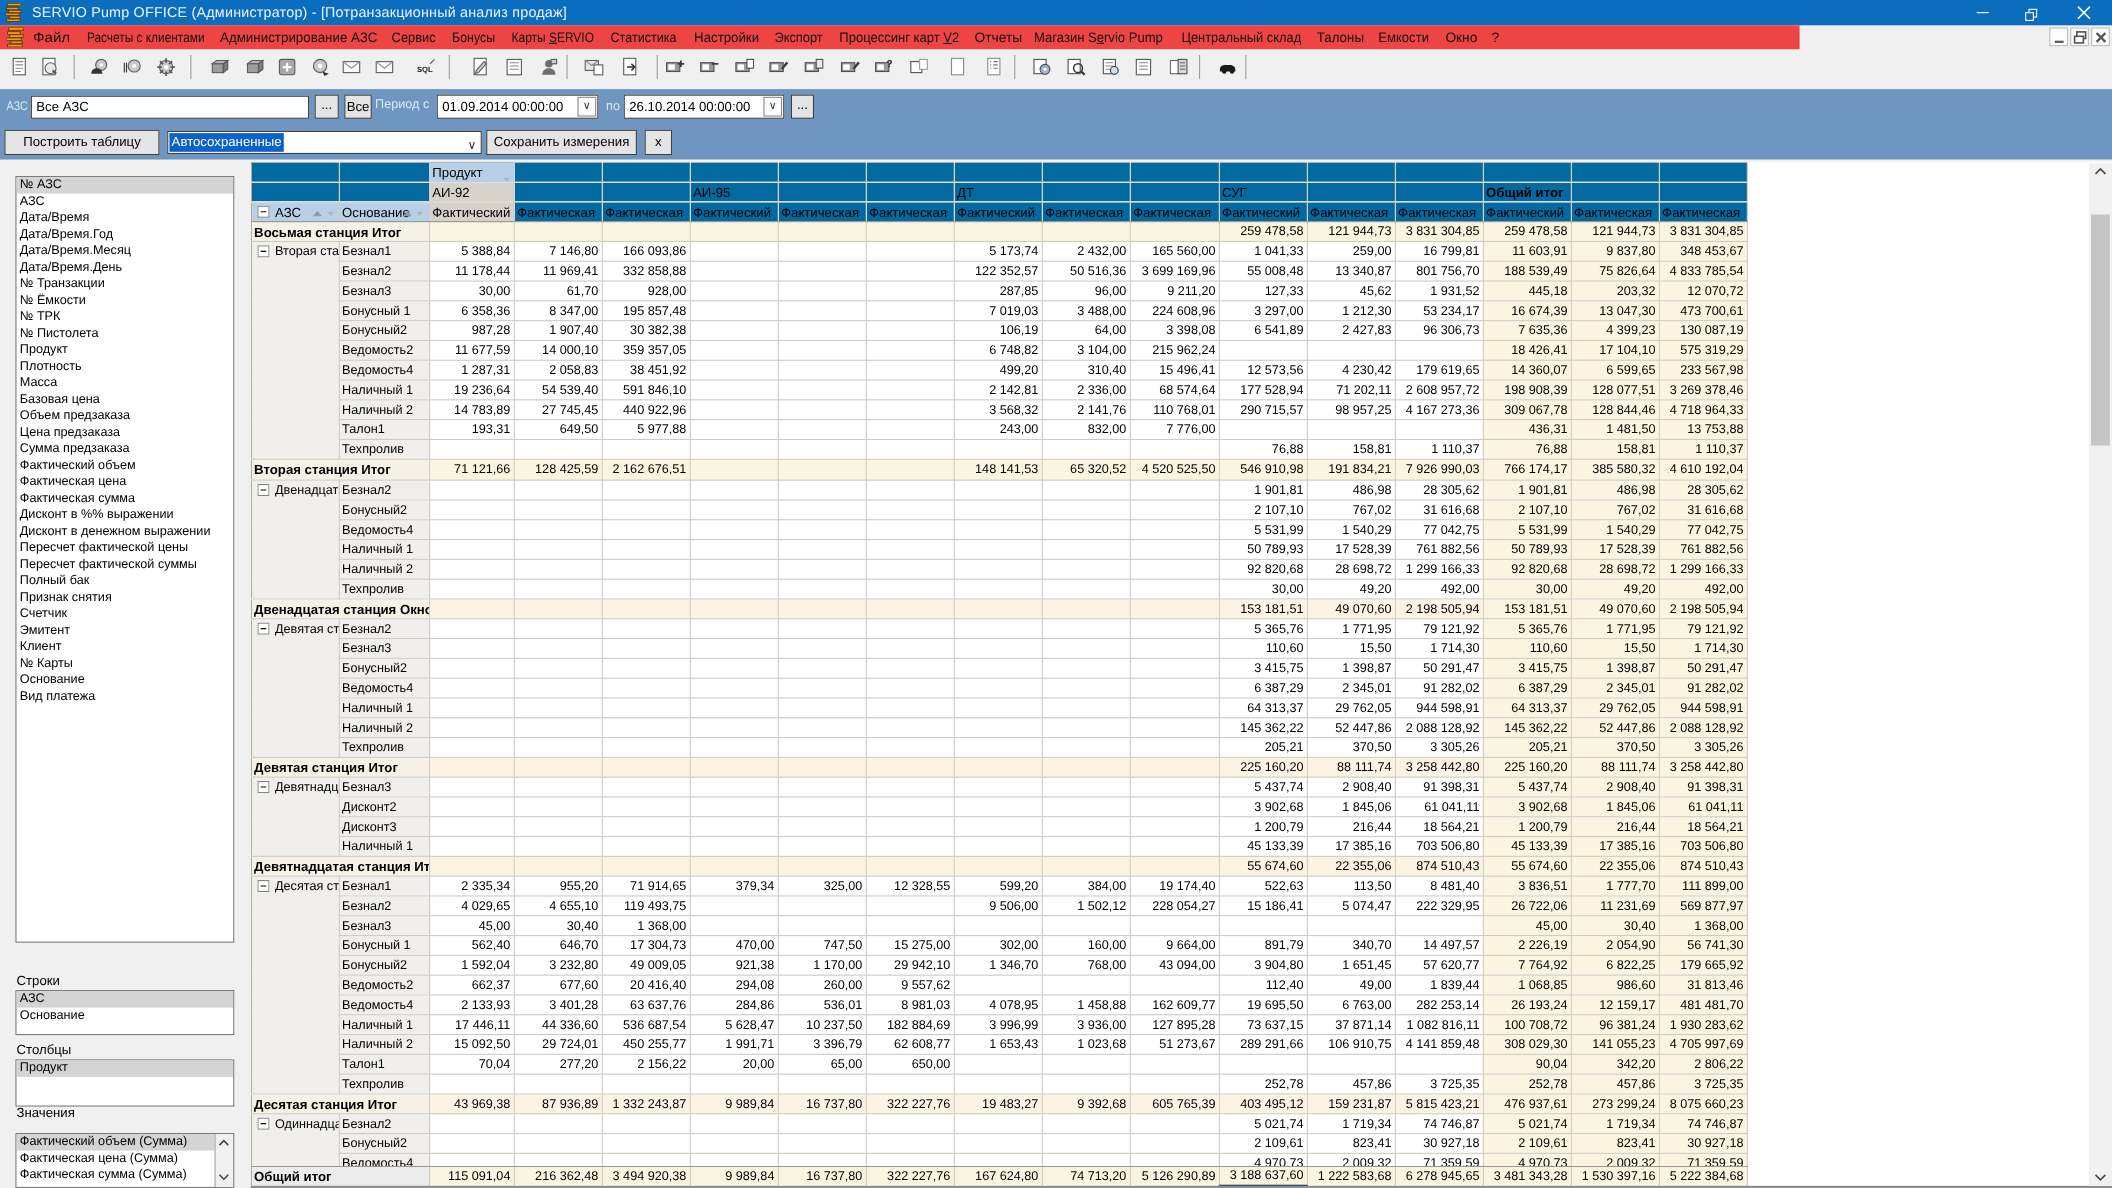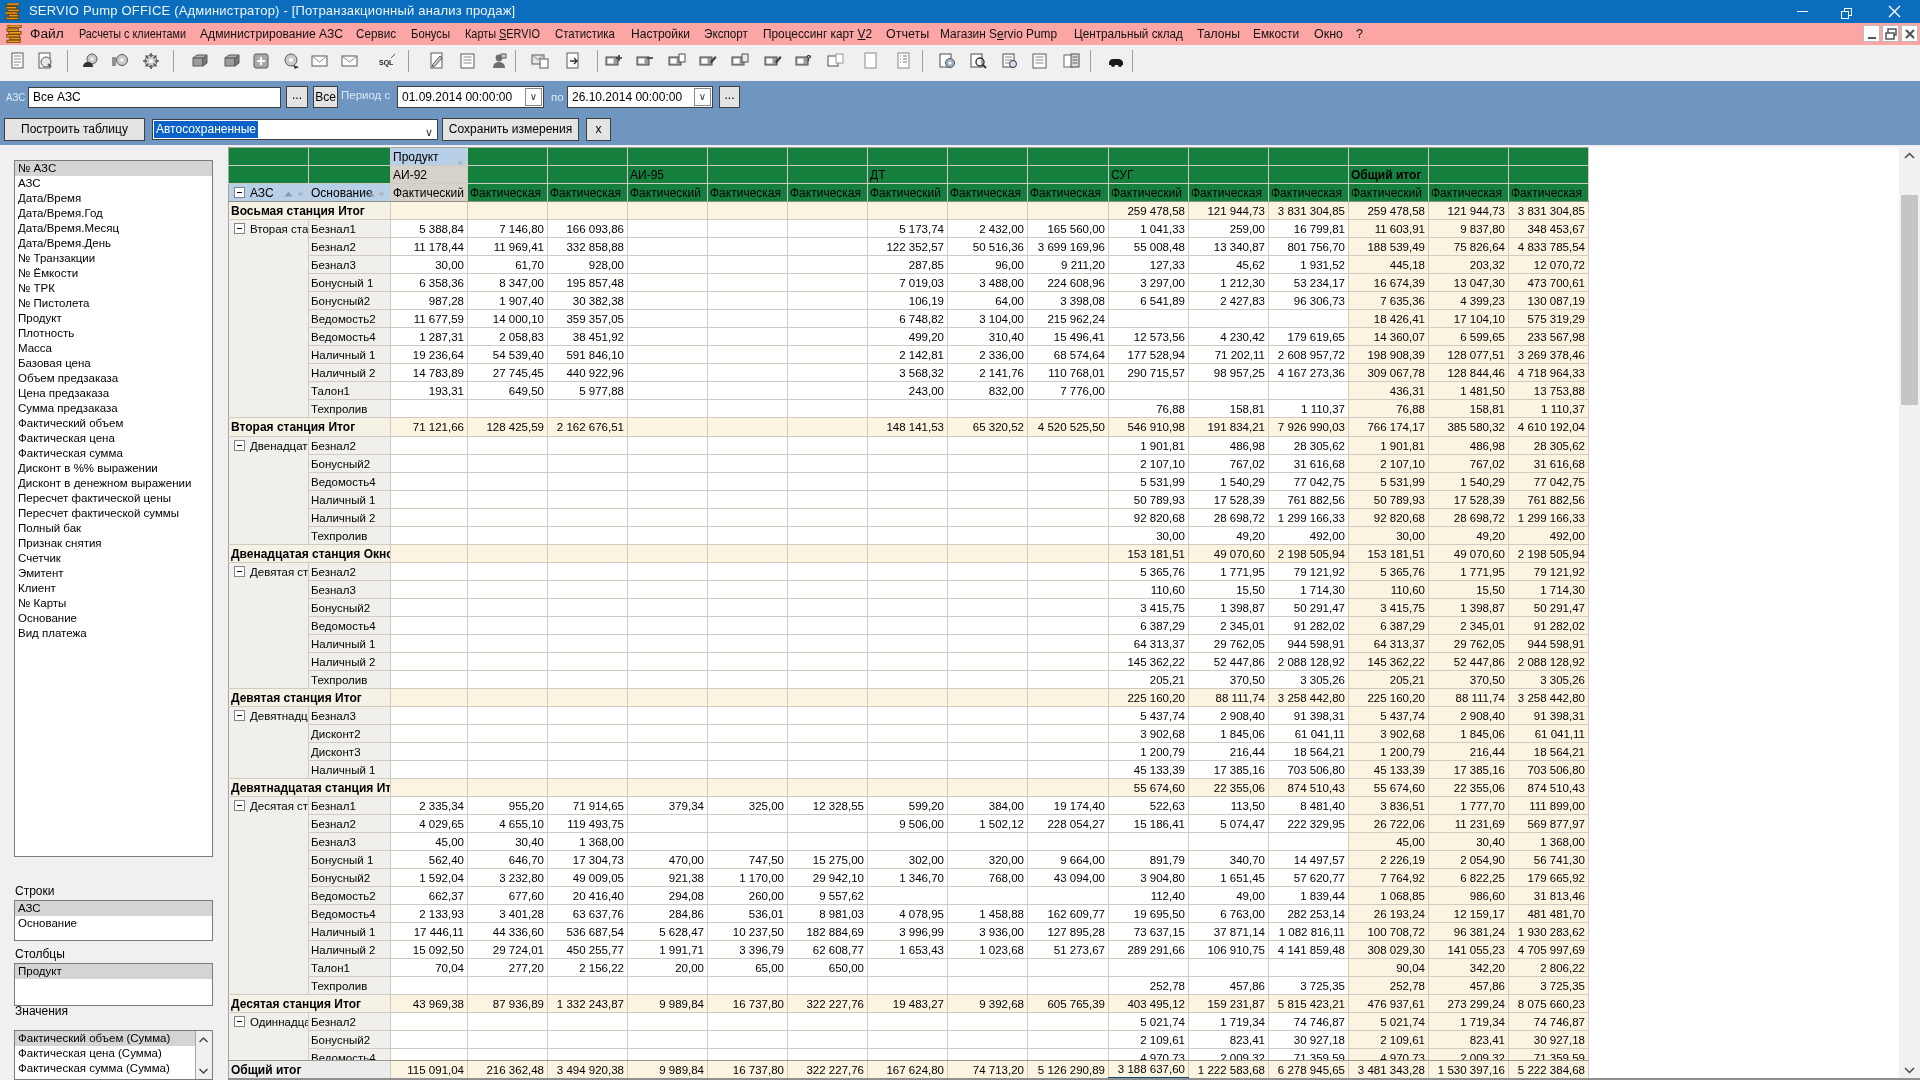--- a/index.html
+++ b/index.html
@@ -1,20 +1,20 @@
 <!DOCTYPE html>
 <html><head><meta charset="utf-8"><style>
 *{margin:0;padding:0;box-sizing:border-box}
 html,body{width:1920px;height:1080px;overflow:hidden;font-family:"Liberation Sans",sans-serif;background:#f0f0f0}
 .abs{position:absolute}
 
 #title{left:0;top:0;width:1920px;height:23px;background:#0b6dbd;color:#eef6fd;font-size:13px}
 #title .txt{position:absolute;left:29px;top:3px;letter-spacing:.2px}
 
-#menubar{left:0;top:23px;width:1920px;height:22px;background:#fca5a5;font-size:12.5px;color:#111}
+#menubar{left:0;top:23px;width:1636px;height:22px;background:#ef4444;font-size:12.5px;color:#111}
 #menubar .mi{position:absolute;top:4px}
 
 #toolbar{left:0;top:45px;width:1920px;height:33px;background:#f0f0f0}
 #toolbar .sep{position:absolute;top:5px;width:1px;height:22px;background:#9d9d9d}
 
 #fbar{left:0;top:81px;width:1920px;height:64px;background:#6e96c0}
 .flabel{position:absolute;color:#d9eaf8;font-size:11.5px}
 .tbox{position:absolute;background:#fff;border:1px solid #3f3f3f;font-size:12px;color:#000;white-space:nowrap;overflow:hidden}
 .btn{position:absolute;background:#e4e4e4;border:1px solid #3f3f3f;font-size:12px;color:#000;text-align:center}
 
@@ -23,21 +23,21 @@
 .panelbox .sel{background:#d4d4d4}
 .plabel{position:absolute;font-size:12px;color:#000}
 
 #grid{left:228px;top:147px;width:1692px;height:933px;background:#fff;overflow:hidden}
 table.t{border-collapse:collapse;table-layout:fixed;width:1361px;font-size:11.5px}
 table.t td{height:18px;padding:0 3px 0 2px;border-right:1px solid #cfcbc3;border-bottom:1px solid #cfcbc3;overflow:hidden;white-space:nowrap;background:#fff}
 table.t td.lb{background:#f0efec}
 table.t td.cr{background:#fbf4e1}
 table.t td.num{text-align:right}
 table.t tr.hr td{font-size:12px}
-table.t td.hgray{background:#15803d}
+table.t td.hgray{background:#0369a1}
 table.t td.hsel{background:#d6d2ca}
 table.t td.hblue{background:#b8cfe8}
 table.t tr.sub td{background:#fbf4e1;font-size:11.5px}
 table.t tr.sub td.slab{font-weight:bold;font-size:12px;background:#f5f1e4}
 table.t td.glab{vertical-align:top;padding-top:3px}
 #pinrow{left:0px;top:913px;width:1361px;background:#ececec;border-top:1px solid #9b978f}
 #botstrip{left:228px;top:1078px;width:1692px;height:2px;background:#8f8f8f}
 
 #vsb{left:1899px;top:148px;width:21px;height:930px;background:#f1f1f1}
 #vsb .thumb{position:absolute;left:2px;top:47px;width:17px;height:210px;background:#c5c5c5}
@@ -1136,21 +1136,21 @@
         </tr>
 <tr>
           <td class="lb">Бонусный 1</td>
           <td class="num">562,40</td>
           <td class="num">646,70</td>
           <td class="num">17 304,73</td>
           <td class="num">470,00</td>
           <td class="num">747,50</td>
           <td class="num">15 275,00</td>
           <td class="num">302,00</td>
-          <td class="num">320,00</td>
+          <td class="num">160,00</td>
           <td class="num">9 664,00</td>
           <td class="num">891,79</td>
           <td class="num">340,70</td>
           <td class="num">14 497,57</td>
           <td class="num cr">2 226,19</td>
           <td class="num cr">2 054,90</td>
           <td class="num cr">56 741,30</td>
         </tr>
 <tr>
           <td class="lb">Бонусный2</td>

